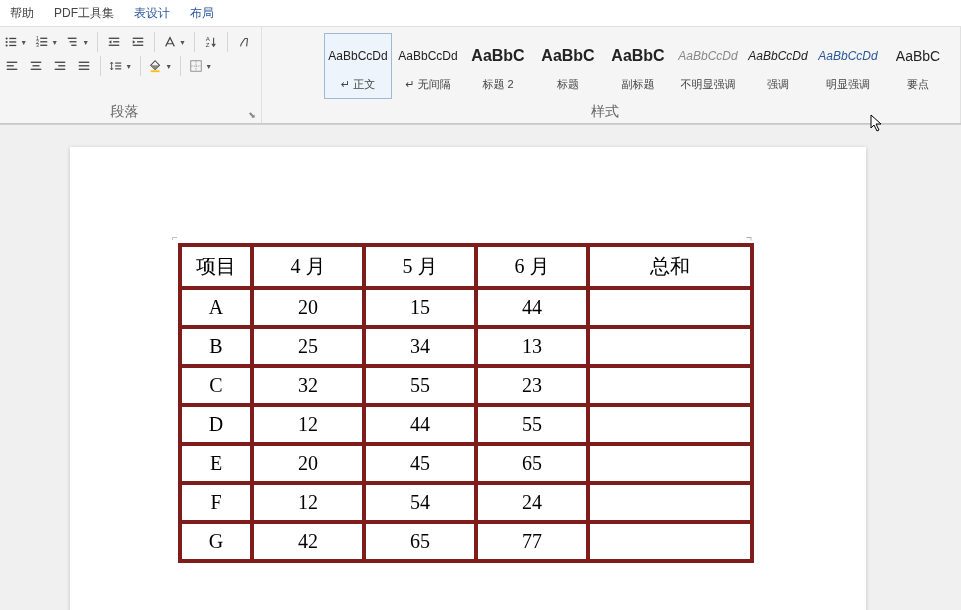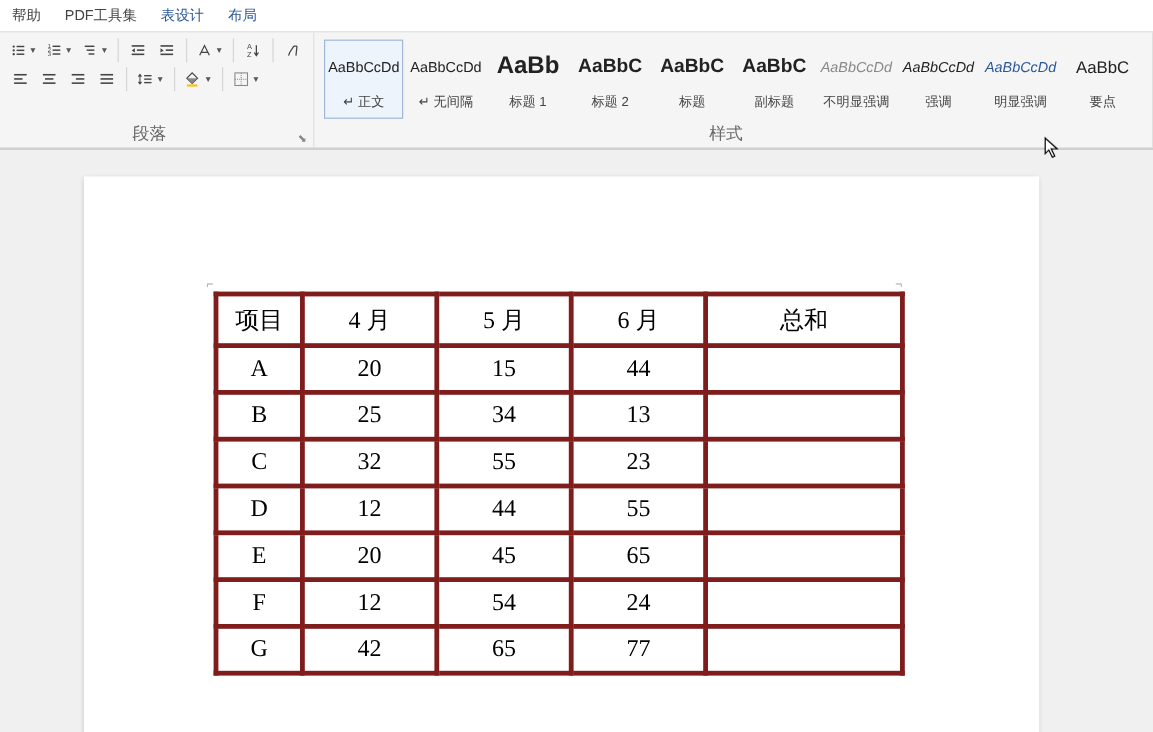--- a/index.html
+++ b/index.html
@@ -37,20 +37,21 @@
       height: 98px;
       border-top: 1px solid #e0e0e0;
       border-bottom: 1px solid #c8c8c8;
     }
     .group {
       display: flex;
       flex-direction: column;
       border-right: 1px solid #e0e0e0;
       position: relative;
       padding: 4px 6px 16px 6px;
+      align-items: flex-end;
     }
     .group-label {
       position: absolute;
       bottom: 2px;
       left: 0;
       right: 12px;
       text-align: center;
       color: #666;
       font-size: 14px;
     }
@@ -328,24 +329,20 @@
 
     <div class="group styles-group">
       <div class="styles-gallery" id="styles-gallery">
           <div class="style-item selected">
             <div class="style-preview" style="font-size:12px;">AaBbCcDd</div>
             <div class="style-name">↵ 正文</div>
           </div>
           <div class="style-item">
             <div class="style-preview" style="font-size:12px;">AaBbCcDd</div>
             <div class="style-name">↵ 无间隔</div>
-          </div>
-          <div class="style-item">
-            <div class="style-preview" style="font-size:20px;font-weight:bold;">AaBb</div>
-            <div class="style-name">标题 1</div>
           </div>
           <div class="style-item">
             <div class="style-preview" style="font-size:16px;font-weight:bold;">AaBbC</div>
             <div class="style-name">标题 2</div>
           </div>
           <div class="style-item">
             <div class="style-preview" style="font-size:16px;font-weight:bold;">AaBbC</div>
             <div class="style-name">标题</div>
           </div>
           <div class="style-item">

